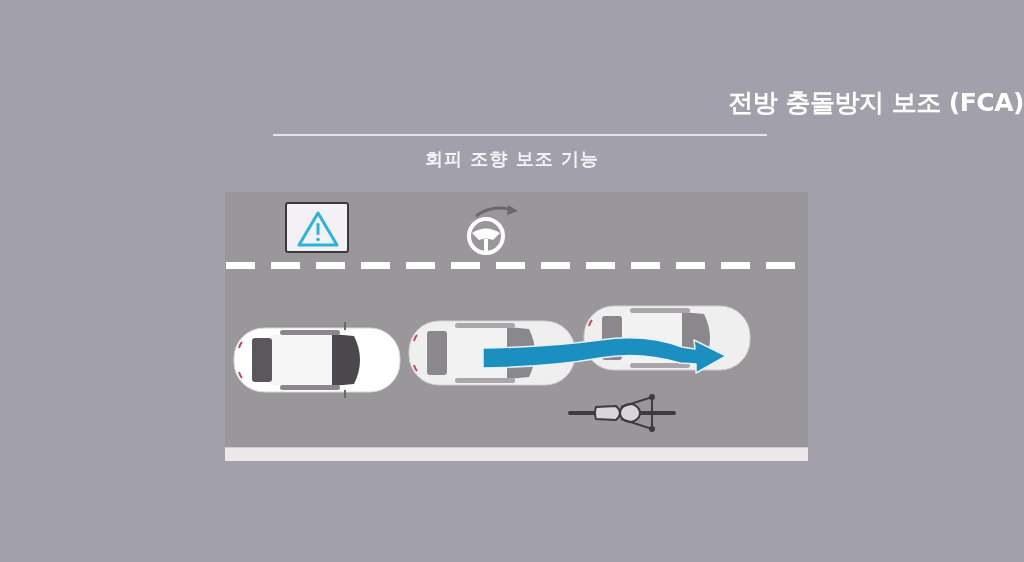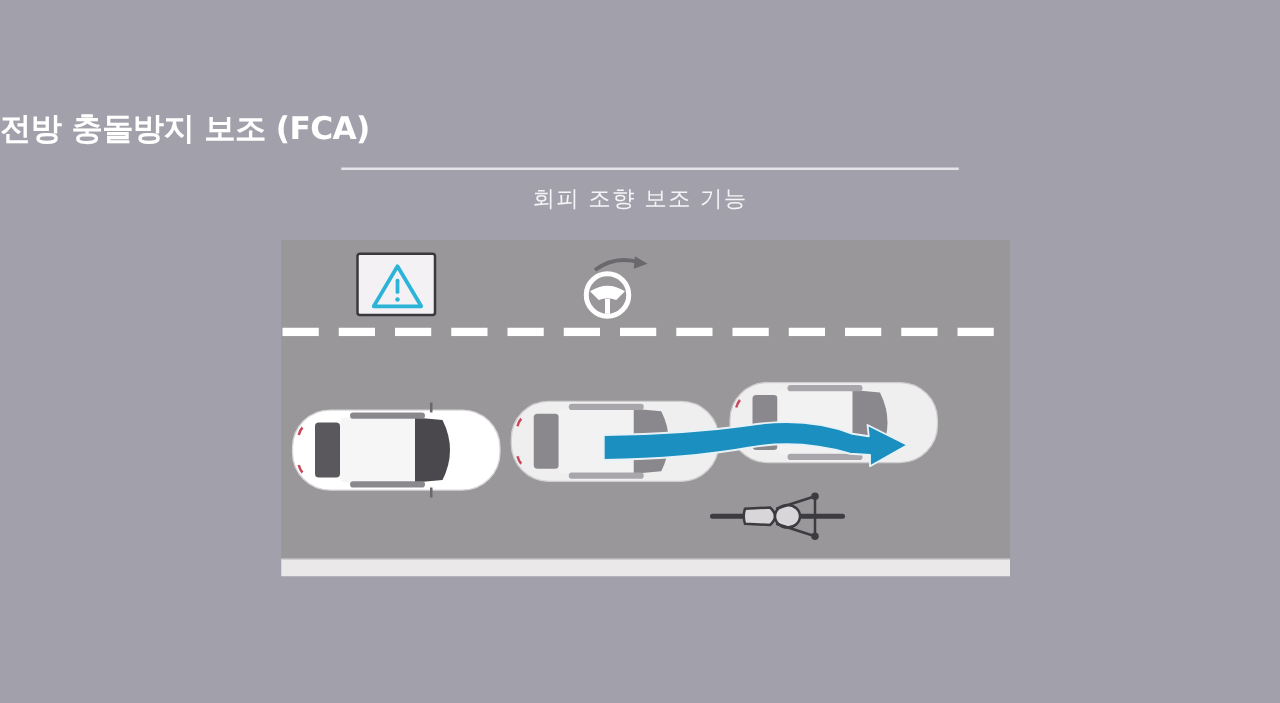--- a/index.html
+++ b/index.html
@@ -1,22 +1,22 @@
 <!DOCTYPE html>
 <html><head>
 <meta charset="utf-8">
 <style>
   html, body { margin:0; padding:0; }
   body { width:1024px; height:562px; background:#a2a0aa; position:relative; overflow:hidden;
          font-family:"DejaVu Sans","Liberation Sans",sans-serif; }
-  .title { position:absolute; left:0; width:1024px; top:86px; text-align:left; color:#ffffff;
+  .title { position:absolute; left:0; width:1024px; top:86px; text-align:right; color:#ffffff;
            font-size:25px; font-weight:bold; letter-spacing:-0.5px; }
   .divider { position:absolute; left:273px; top:134px; width:494px; height:2px; background:#e6e4ea; }
   .subtitle { position:absolute; left:0; width:1024px; top:147px; text-align:center; color:#f4f3f6;
-              font-size:18px; letter-spacing:1px; }
+              font-size:18px; letter-spacing:1px;font-weight:bold; }
   .road { position:absolute; left:225px; top:192px; width:583px; height:255px; background:#999799; }
   .curb { position:absolute; left:225px; top:447px; width:583px; height:13px; background:#ebe8ea;
           border-top:1px solid #cfcdd1; }
   .dashes { position:absolute; left:225px; top:262px; width:583px; height:7px; overflow:hidden; }
   .dash { position:absolute; top:0; width:29px; height:7px; background:#ffffff; }
   .warn { position:absolute; left:285px; top:202px; width:64px; height:51px; background:#f3f1f4;
           border:2px solid #3a3a3e; border-radius:3px; box-sizing:border-box; }
   .warn svg { position:absolute; left:9px; top:6px; }
   .wheel { position:absolute; left:462px; top:200px; }
   .car { position:absolute; }

